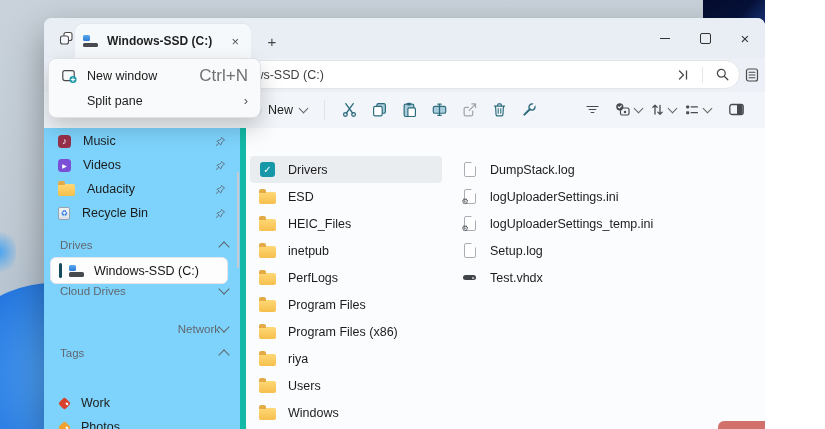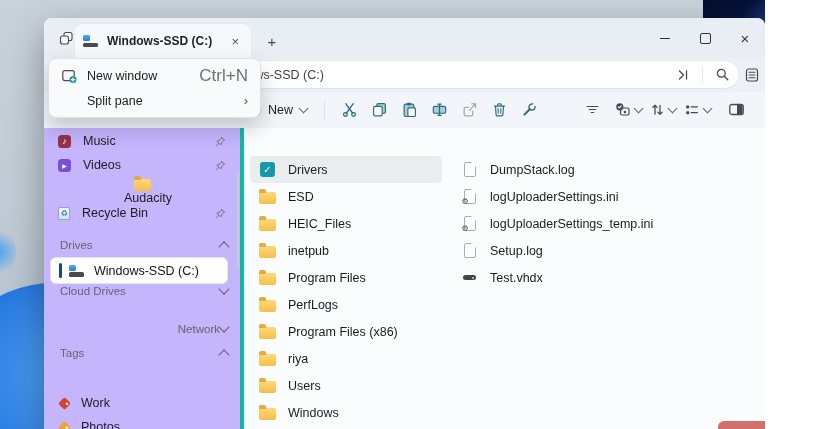--- a/index.html
+++ b/index.html
@@ -50,21 +50,21 @@
   .newbtn .chev-s{margin-left:7px;}
   .tb-sep{width:1px;height:20px;background:#dfe3e7;margin:0 9px;}
   .cmd{width:30px;height:28px;display:flex;align-items:center;justify-content:center;border-radius:5px;}
   .tool-right{position:absolute;right:14px;top:0;height:35px;display:flex;align-items:center;}
   .chev-s{width:6px;height:6px;border-right:1.2px solid #666;border-bottom:1.2px solid #666;transform:rotate(45deg);display:inline-block;margin-top:-3px;}
   .dropgrp{display:flex;align-items:center;margin-left:8px;}
   .dropgrp .chev-s{margin-left:4px;}
 
   
   .content{position:absolute;left:0;top:110px;right:0;bottom:0;background:#fafcfe;}
-  .sidebar{position:absolute;left:0;top:0;bottom:0;width:196px;background:#c4b5fd;border-right:4px solid #14b8a6;}
+  .sidebar{position:absolute;left:0;top:0;bottom:0;width:196px;background:#7dd3fc;border-right:6px solid #14b8a6;}
   .side-row{position:absolute;left:8px;right:8px;height:24px;display:flex;align-items:center;border-radius:5px;padding:0 6px;box-sizing:border-box;}
   .side-row .lbl{font-size:12.5px;color:#1c1c1c;margin-left:12px;flex:1;white-space:nowrap;}
   .pin{margin-left:auto;}
   .sect{position:absolute;left:16px;right:12px;height:20px;display:flex;align-items:center;}
   .sect .lbl{font-size:11.5px;color:#62676e;flex:1;}
   .chev{width:7px;height:7px;border-right:1.3px solid #5f6368;border-bottom:1.3px solid #5f6368;display:inline-block;}
   .chev.down{transform:rotate(45deg);margin-top:-4px;}
   .chev.up{transform:rotate(-135deg);margin-top:3px;}
   .drive-pill{position:absolute;left:6px;right:12px;height:27px;background:#fdfdfe;border:1px solid #e3e7ec;border-radius:6px;
     display:flex;align-items:center;padding:0 8px;box-sizing:border-box;}
@@ -285,21 +285,21 @@
           </svg>
         </div>
         <div class="side-row" style="top:25px;">
           <span class="sq-ic video-ic">▶</span>
           <span class="lbl">Videos</span>
           <svg class="pin" width="11" height="11" viewBox="0 0 12 12">
             <path d="M7.3 1.6 L10.4 4.7 L9.1 5.2 L7.4 6.9 L7.1 8.9 L6.2 9.8 L2.2 5.8 L3.1 4.9 L5.1 4.6 L6.8 2.9 Z" fill="none" stroke="#5a5f66" stroke-width="0.9" stroke-linejoin="round"></path>
             <path d="M1.5 10.5 L3.8 8.2" stroke="#5a5f66" stroke-width="0.9" stroke-linecap="round"></path>
           </svg>
         </div>
-        <div class="side-row" style="top:49px;flex-direction:column;">
+        <div class="side-row" style="top:49px;">
           <span class="folder"></span>
           <span class="lbl">Audacity</span>
           <svg class="pin" width="11" height="11" viewBox="0 0 12 12">
             <path d="M7.3 1.6 L10.4 4.7 L9.1 5.2 L7.4 6.9 L7.1 8.9 L6.2 9.8 L2.2 5.8 L3.1 4.9 L5.1 4.6 L6.8 2.9 Z" fill="none" stroke="#5a5f66" stroke-width="0.9" stroke-linejoin="round"></path>
             <path d="M1.5 10.5 L3.8 8.2" stroke="#5a5f66" stroke-width="0.9" stroke-linecap="round"></path>
           </svg>
         </div>
         <div class="side-row" style="top:73px;">
           <span class="bin-ic">♻</span>
           <span class="lbl">Recycle Bin</span>
@@ -363,27 +363,27 @@
         <div class="frow">
           <span class="ficon-wrap">
               <span class="folder"></span>
             </span>
           <span class="fname">inetpub</span>
         </div>
         <div class="frow">
           <span class="ficon-wrap">
               <span class="folder"></span>
             </span>
+          <span class="fname">PerfLogs</span>
+        </div>
+        <div class="frow">
+          <span class="ficon-wrap">
+              <span class="folder"></span>
+            </span>
           <span class="fname">Program Files</span>
-        </div>
-        <div class="frow">
-          <span class="ficon-wrap">
-              <span class="folder"></span>
-            </span>
-          <span class="fname">PerfLogs</span>
         </div>
         <div class="frow">
           <span class="ficon-wrap">
               <span class="folder"></span>
             </span>
           <span class="fname">Program Files (x86)</span>
         </div>
         <div class="frow">
           <span class="ficon-wrap">
               <span class="folder"></span>

